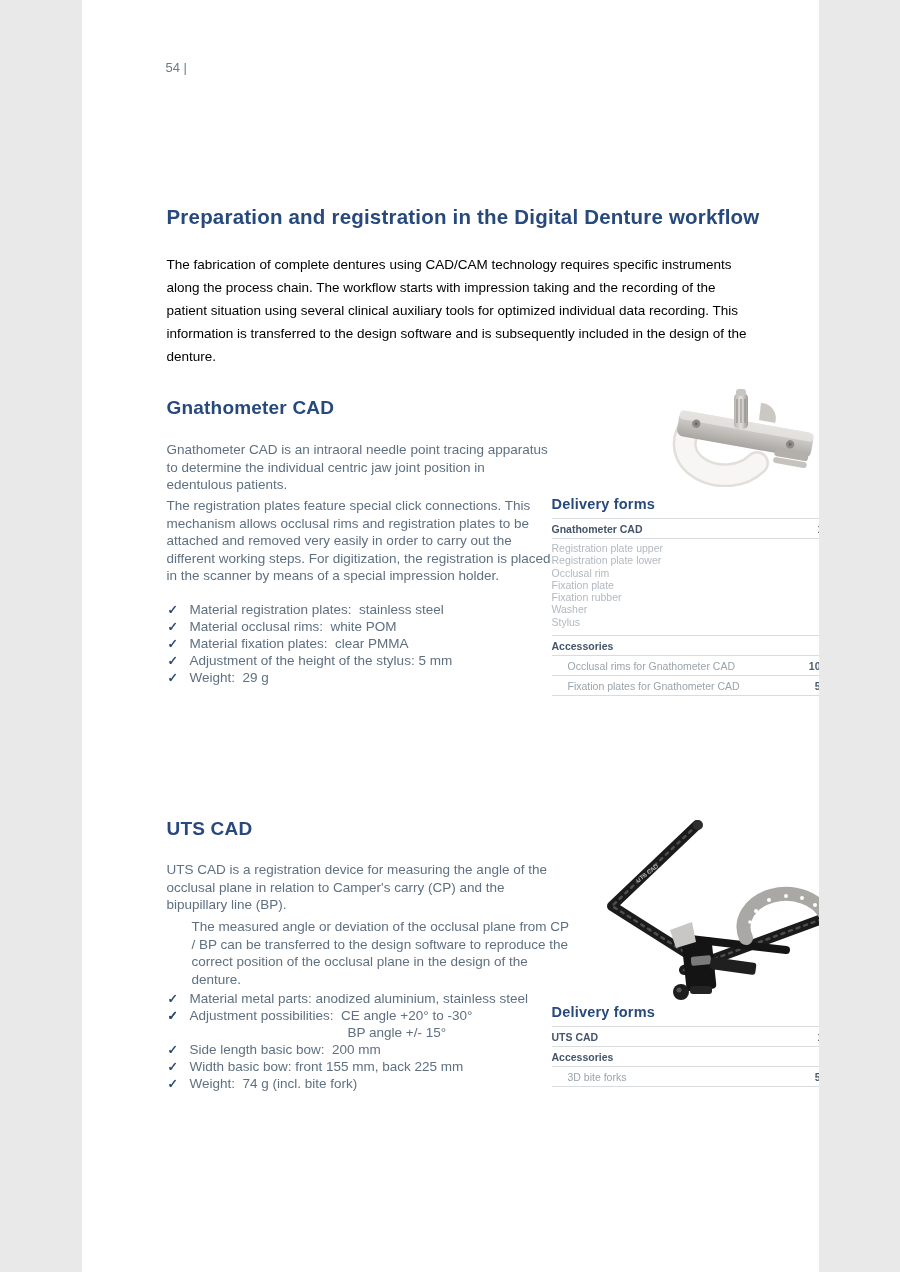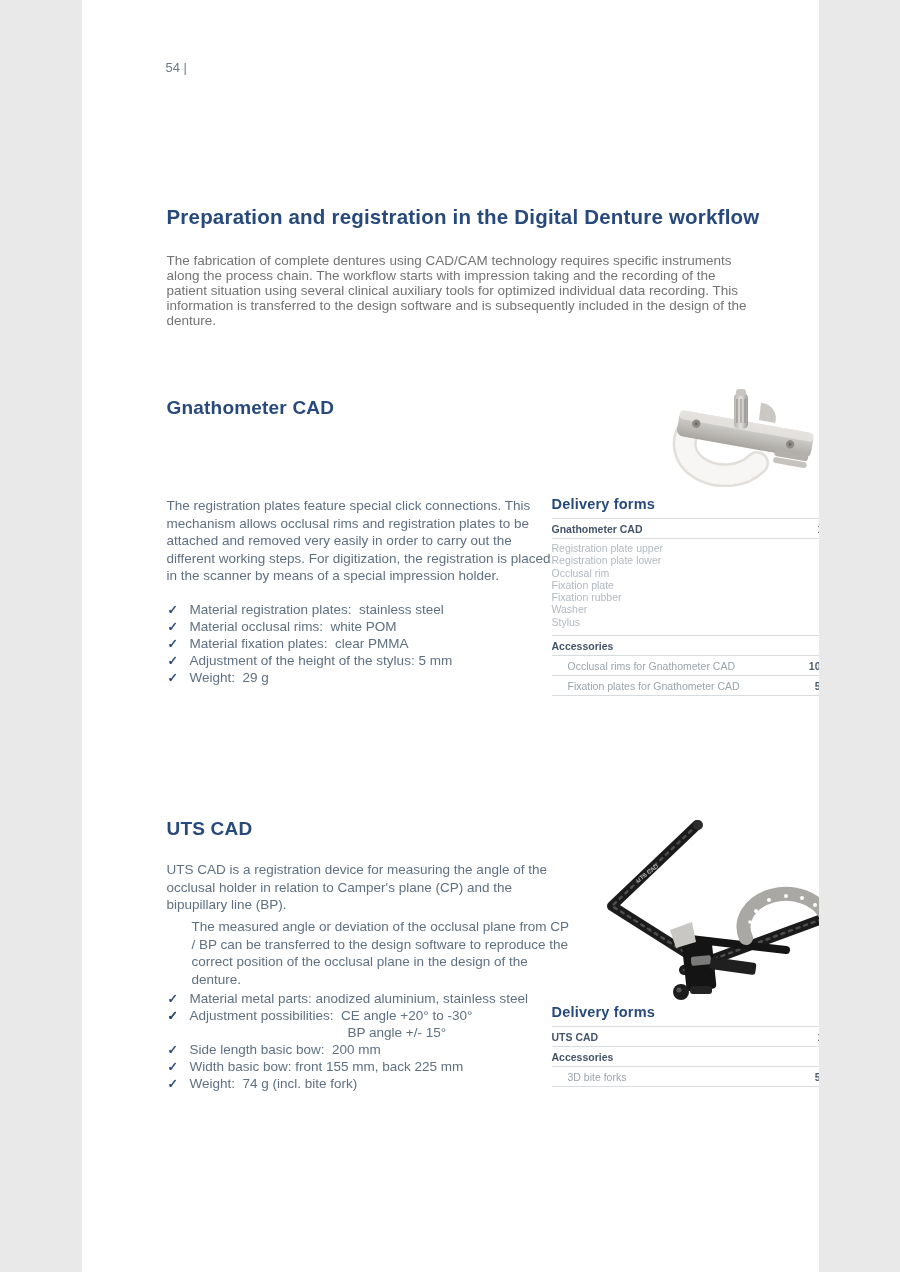--- a/index.html
+++ b/index.html
@@ -9,21 +9,21 @@
     position:relative; width:737px; height:1272px; margin:0 auto;
     background:#ffffff; overflow:hidden;
   }
   .pagenum { position:absolute; left:84px; top:60px; font-size:13px; color:#6b7b89; }
   .main-title {
     position:absolute; left:85px; top:205px; font-size:20.5px; font-weight:600;
     color:#27497c; letter-spacing:0.2px;
   }
   .intro {
     position:absolute; left:85px; top:253px; width:592px;
-    font-size:13.5px; line-height:15px; color:#737373;
+    font-size:13.5px; line-height:23px; color:#000000;
   }
   .section-title { position:absolute; font-size:19px; font-weight:600; color:#27497c; letter-spacing:0.2px; }
   .body-text { position:absolute; width:384px; font-size:13.5px; line-height:17.6px; color:#5f7082; }
   .checklist { position:absolute; width:392px; list-style:none; font-size:13.5px; line-height:16.9px; color:#5f7082; }
   .checklist li { position:relative; padding-left:23px; }
   .checklist .check { position:absolute; left:1px; top:0; color:#2b4a78; font-size:12.5px; font-weight:bold; }
   .checklist .txt { white-space:pre-wrap; }
   .checklist .line2 { display:block; margin-left:158px; white-space:pre-wrap; }
 
   .dtable { position:absolute; width:366px; font-size:10.5px; color:#44546b; }
@@ -91,20 +91,21 @@
       <path d="M 104 22 a 15 15 0 0 1 14 20 l -16 -3 z" fill="#cbc8c4"></path>
 
       <rect x="77" y="12" width="14" height="36" rx="5" fill="url(#mg2)"></rect>
       <line x1="80" y1="18" x2="80" y2="42" stroke="#8a8783" stroke-width="1"></line>
       <line x1="84" y1="18" x2="84" y2="42" stroke="#8a8783" stroke-width="1"></line>
       <line x1="88" y1="18" x2="88" y2="42" stroke="#8a8783" stroke-width="1"></line>
       <rect x="79" y="8" width="10" height="7" rx="3" fill="#c9c6c2"></rect>
     </svg>
   </div>
 
+  <p class="body-text" style="left:85px; top:441px;">Gnathometer CAD is an intraoral needle point tracing apparatus to determine the individual centric jaw joint position in edentulous patients.</p>
 
   <p class="body-text" style="left:85px; top:497px;">The registration plates feature special click connections. This mechanism allows occlusal rims and registration plates to be attached and removed very easily in order to carry out the different working steps. For digitization, the registration is placed in the scanner by means of a special impression holder.</p>
 
   <ul class="checklist" style="left:85px; top:602px;">
 
       <li>
         <span class="check">✓</span>
         <span class="txt">Material registration plates:  stainless steel</span>
         
       </li>
@@ -236,21 +237,21 @@
       <polygon points="136,120 158,112 162,132 142,138" fill="#c9c7c3"></polygon>
       <rect x="176" y="150" width="46" height="12" rx="3" fill="#1f1f1f" transform="rotate(8 199 156)"></rect>
       <circle cx="147" cy="182" r="8" fill="#1d1d1d"></circle>
       <circle cx="145" cy="180" r="2.5" fill="#555"></circle>
       <rect x="156" y="176" width="22" height="8" rx="3" fill="#232323"></rect>
 
       <text x="104" y="73" transform="rotate(-38 104 73)" font-size="6" fill="#d8d8d8" font-family="Liberation Sans, sans-serif">UTS CAD</text>
     </svg>
   </div>
 
-  <p class="body-text" style="left:85px; top:861px;">UTS CAD is a registration device for measuring the angle of the occlusal holder in relation to Camper's plane (CP) and the bipupillary line (BP).</p>
+  <p class="body-text" style="left:85px; top:861px;">UTS CAD is a registration device for measuring the angle of the occlusal plane in relation to Camper's carry (CP) and the bipupillary line (BP).</p>
 
   <p class="body-text" style="left:78px; top:918px;margin-left:32px;">The measured angle or deviation of the occlusal plane from CP / BP can be transferred to the design software to reproduce the correct position of the occlusal plane in the design of the denture.</p>
 
   <ul class="checklist" style="left:85px; top:991px;">
 
       <li>
         <span class="check">✓</span>
         <span class="txt">Material metal parts: anodized aluminium, stainless steel</span>
         
       </li>

